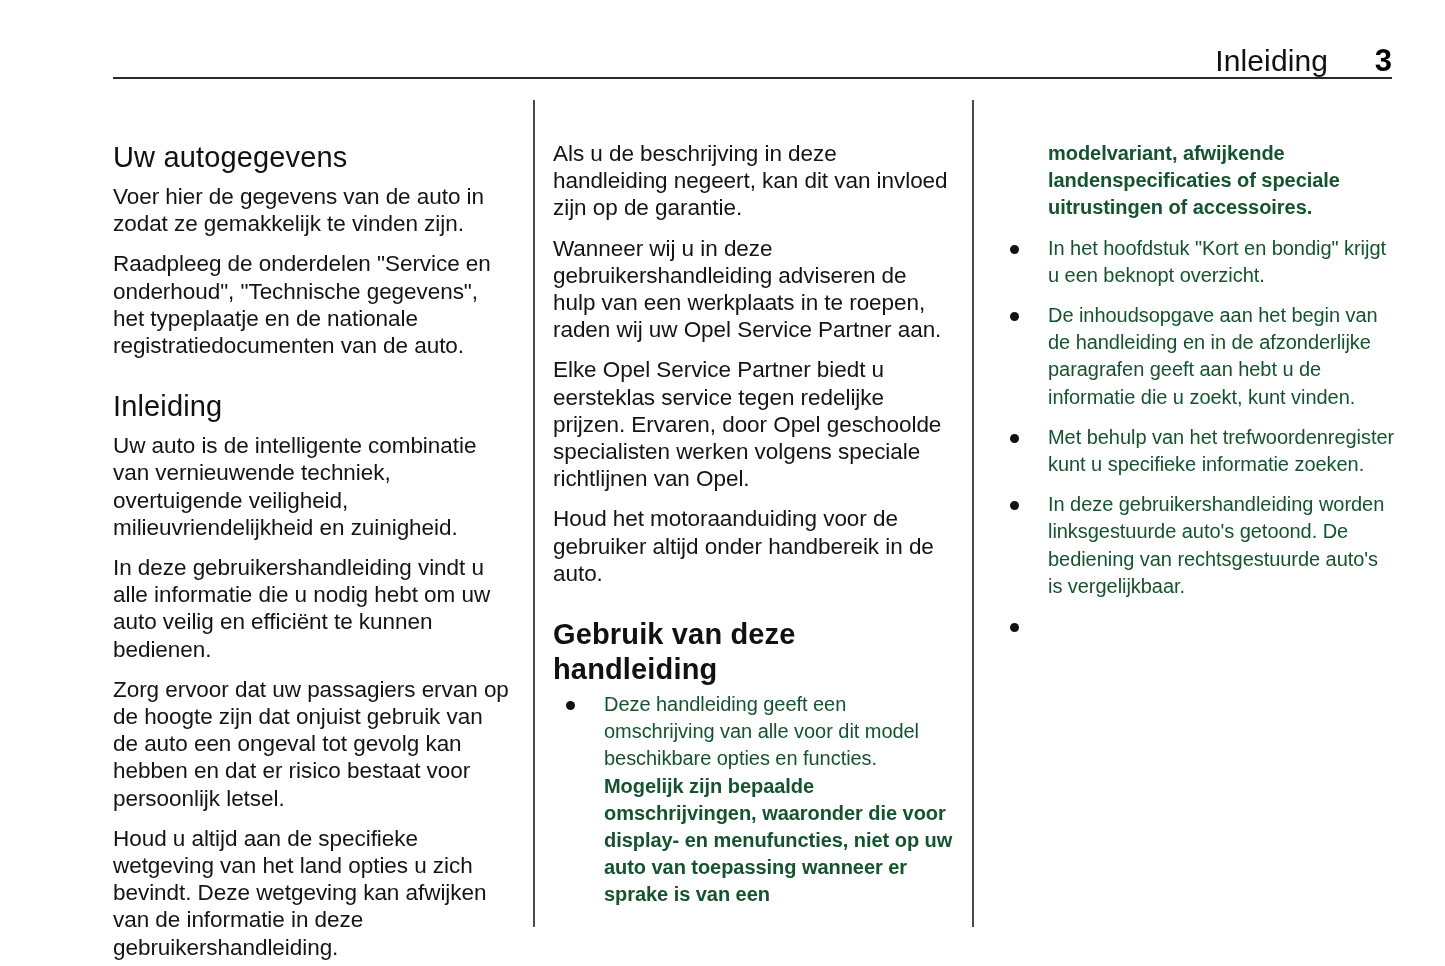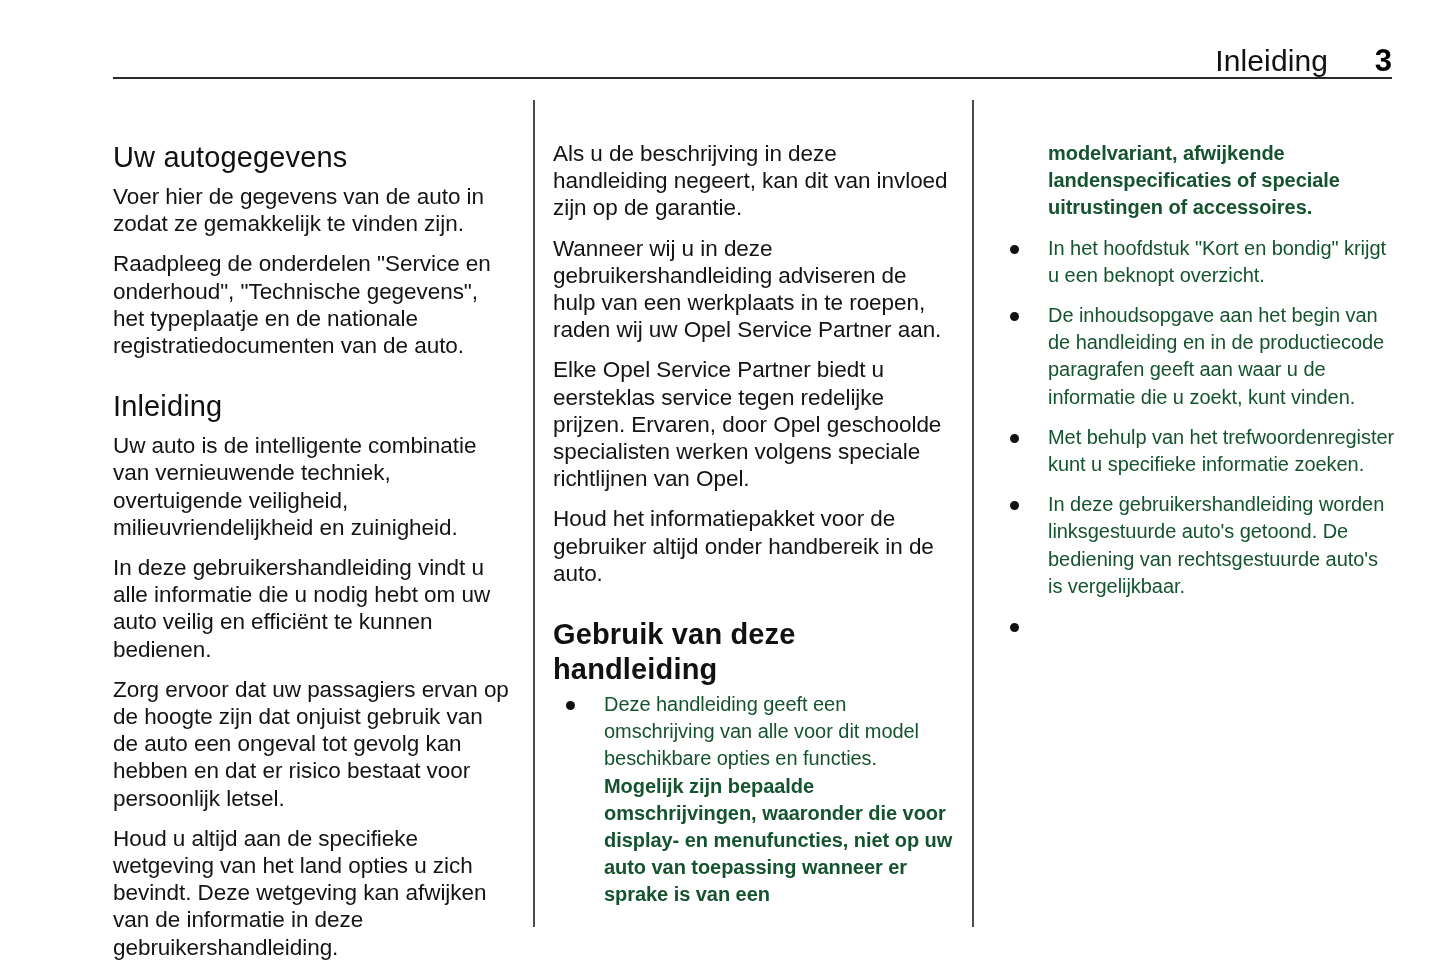--- a/index.html
+++ b/index.html
@@ -169,41 +169,41 @@
       <p class="body">Uw auto is de intelligente combinatie van vernieuwende techniek, overtuigende veiligheid, milieuvriendelijkheid en zuinigheid.</p>
       <p class="body">In deze gebruikershandleiding vindt u alle informatie die u nodig hebt om uw auto veilig en efficiënt te kunnen bedienen.</p>
       <p class="body">Zorg ervoor dat uw passagiers ervan op de hoogte zijn dat onjuist gebruik van de auto een ongeval tot gevolg kan hebben en dat er risico bestaat voor persoonlijk letsel.</p>
       <p class="body">Houd u altijd aan de specifieke wetgeving van het land opties u zich bevindt. Deze wetgeving kan afwijken van de informatie in deze gebruikershandleiding.</p>
     </div>
 
     <div class="col col-2">
       <p class="body">Als u de beschrijving in deze handleiding negeert, kan dit van invloed zijn op de garantie.</p>
       <p class="body">Wanneer wij u in deze gebruikershandleiding adviseren de hulp van een werkplaats in te roepen, raden wij uw Opel Service Partner aan.</p>
       <p class="body">Elke Opel Service Partner biedt u eersteklas service tegen redelijke prijzen. Ervaren, door Opel geschoolde specialisten werken volgens speciale richtlijnen van Opel.</p>
-      <p class="body">Houd het informatiepakket voor de gebruiker altijd onder handbereik in de auto.</p>
+      <p class="body">Houd het motoraanduiding voor de gebruiker altijd onder handbereik in de auto.</p>
 
       <h2 class="sect-heading spaced-above tight">Gebruik van deze handleiding</h2>
 
       <ul class="bullets">
         <li>
           <span class="bullet-dot"></span><span>Deze handleiding geeft een omschrijving van alle voor dit model beschikbare opties en functies. </span><span class="strong">Mogelijk zijn bepaalde omschrijvingen, waaronder die voor display- en menufuncties, niet op uw auto van toepassing wanneer er sprake is van een</span>
         </li>
       </ul>
     </div>
 
     <div class="col col-3">
       <ul class="bullets">
         <li class="no-marker">
           <span class="strong">modelvariant, afwijkende landenspecificaties of speciale uitrustingen of accessoires.</span>
         </li>
         <li>
           <span class="bullet-dot"></span><span>In het hoofdstuk "Kort en bondig" krijgt u een beknopt overzicht.</span>
         </li>
         <li>
-          <span class="bullet-dot"></span><span>De inhoudsopgave aan het begin van de handleiding en in de productiecode paragrafen geeft aan waar u de informatie die u zoekt, kunt vinden.</span>
+          <span class="bullet-dot"></span><span>De inhoudsopgave aan het begin van de handleiding en in de afzonderlijke paragrafen geeft aan hebt u de informatie die u zoekt, kunt vinden.</span>
         </li>
         <li>
           <span class="bullet-dot"></span><span>Met behulp van het trefwoordenregister kunt u specifieke informatie zoeken.</span>
         </li>
         <li>
           <span class="bullet-dot"></span><span>In deze gebruikershandleiding worden linksgestuurde auto's getoond. De bediening van rechtsgestuurde auto's is vergelijkbaar.</span>
         </li>
         <li>
           <span class="bullet-dot"></span>
         </li>

